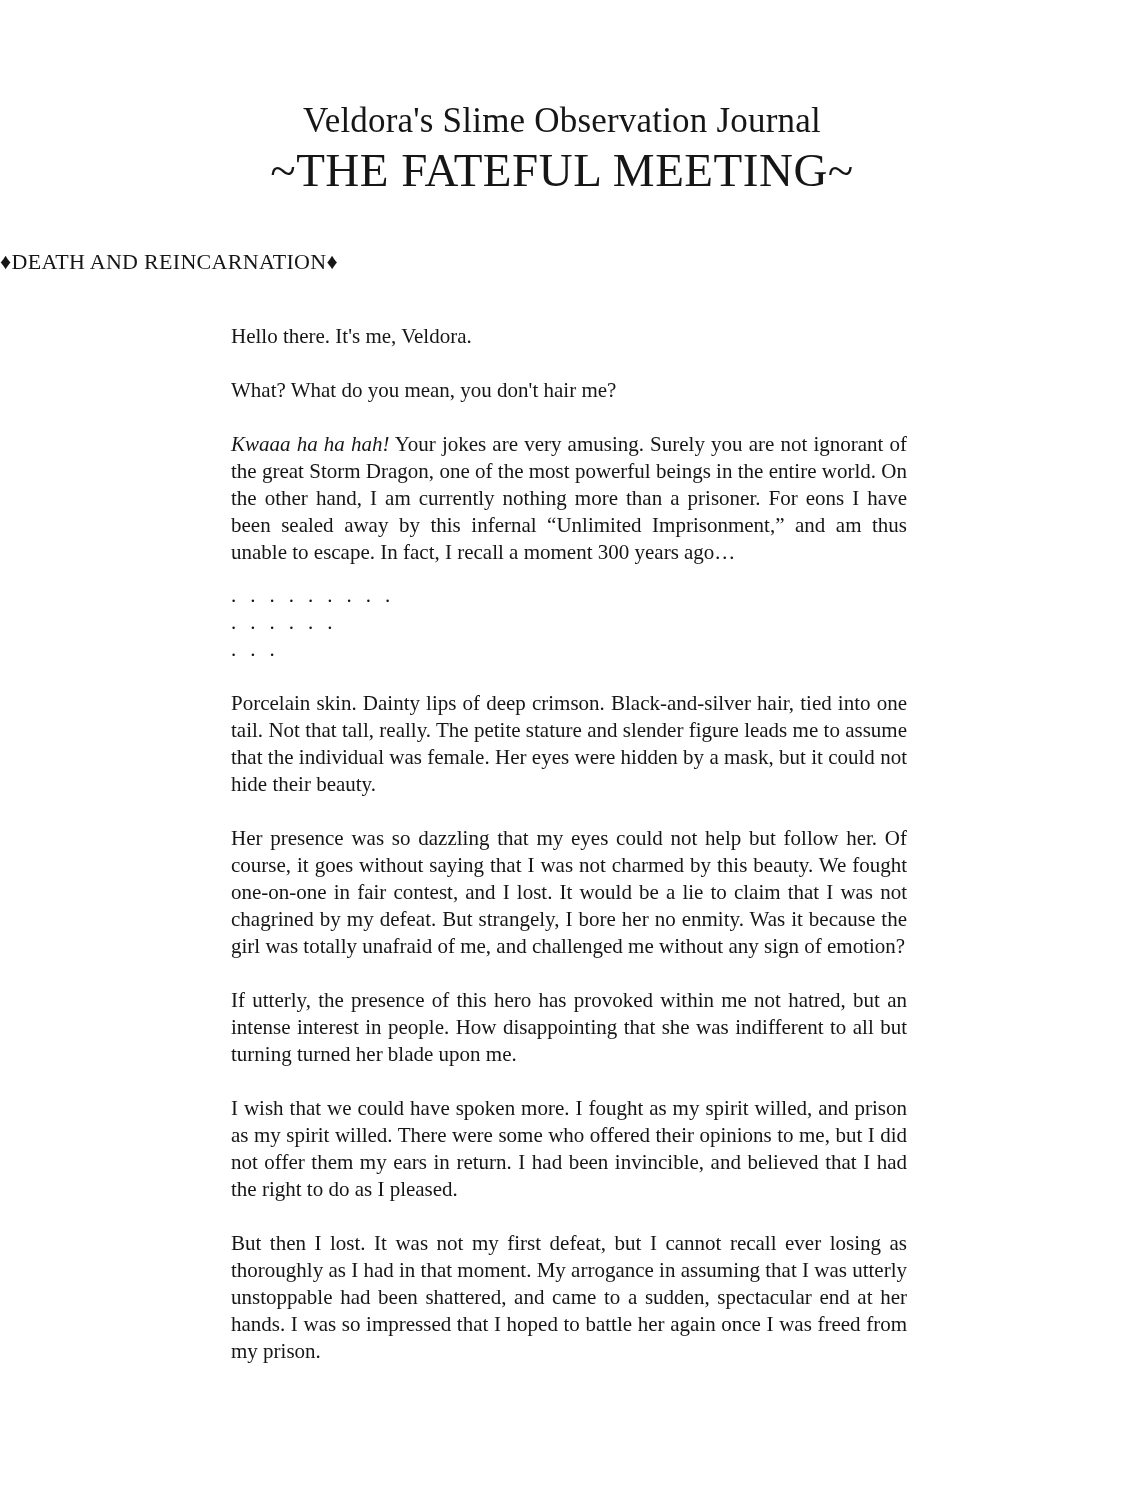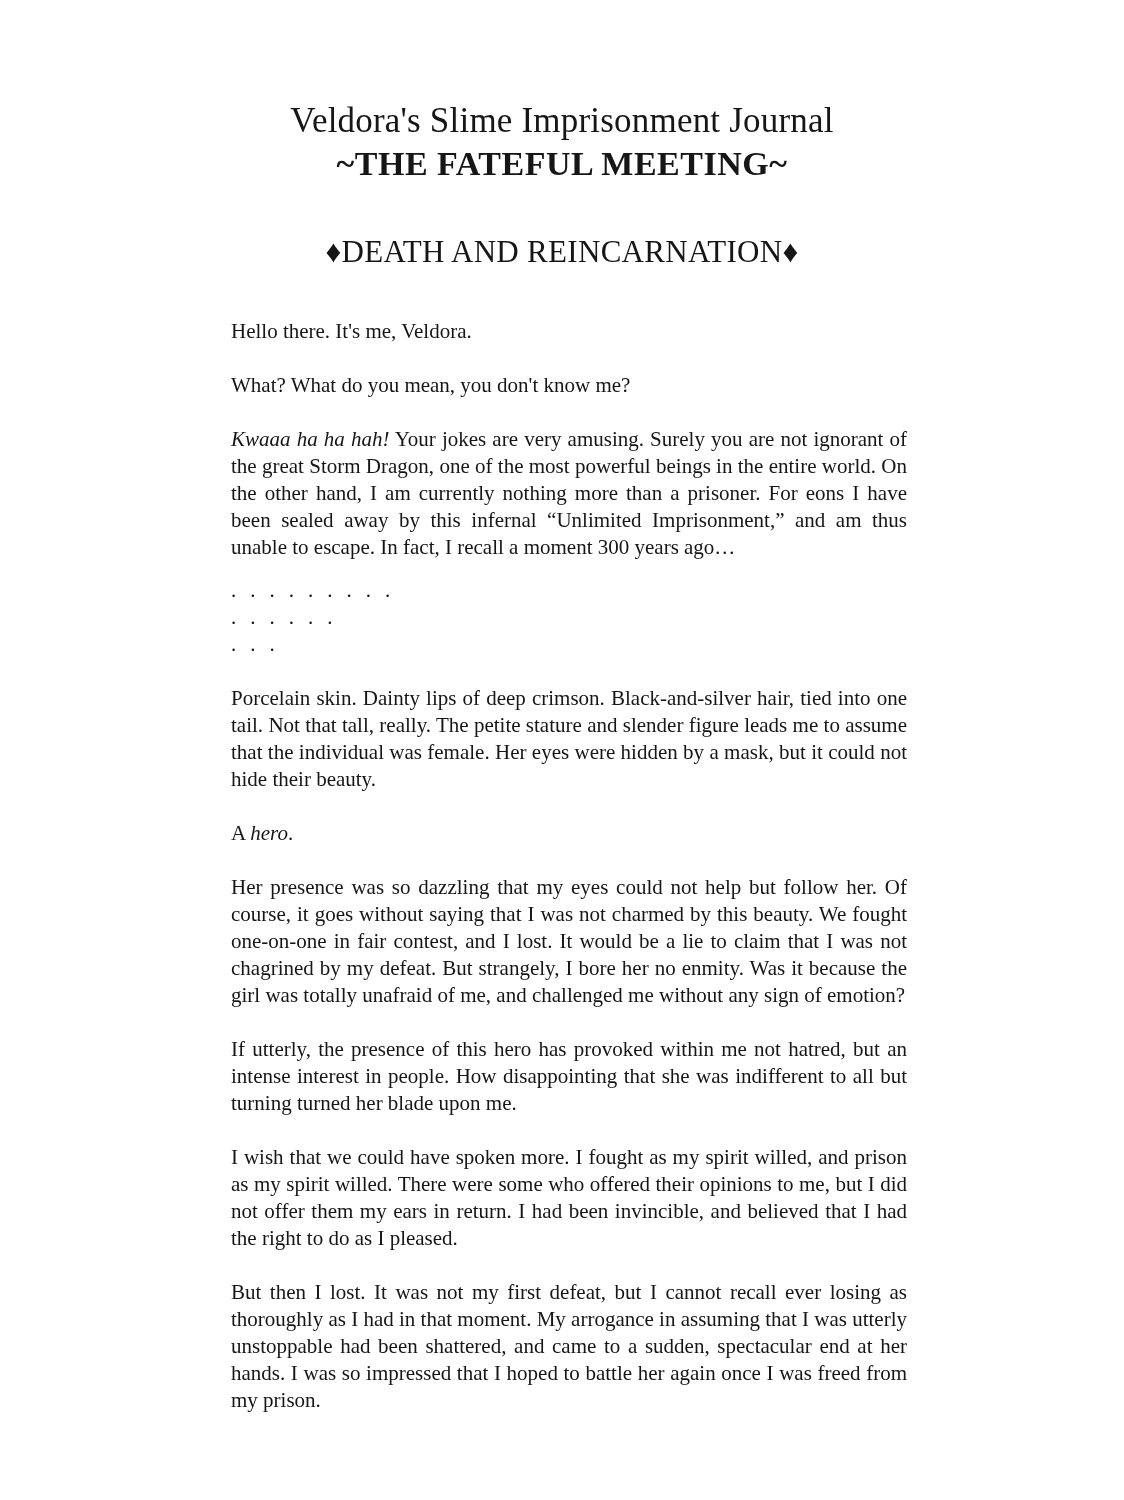--- a/index.html
+++ b/index.html
@@ -19,30 +19,30 @@
   .title-block {
     padding-top: 100px;
     text-align: center;
   }
   .title-line1 {
     font-size: 35px;
     line-height: 1.2;
     letter-spacing: 0.2px;
   }
   .title-line2 {
-    font-size: 34px;
-    font-weight: 700;
+    font-size: 47px;
+    font-weight: 400;
     line-height: 1.1;
     margin-top: 3px;
     letter-spacing: 0.5px;
   }
   .section-heading {
     margin-top: 52px;
-    text-align: center;
-    font-size: 31px;
+    text-align: left;
+    font-size: 22px;
     letter-spacing: 0.3px;
   }
   .content {
     width: 676px;
     margin-left: 231px;
     margin-top: 48px;
     font-size: 21px;
     line-height: 27px;
     text-align: justify;
   }
@@ -66,43 +66,42 @@
   i {
     font-style: italic;
   }
 </style>
 </head>
 <body>
 
 <div class="page">
 
   <div class="title-block">
-    <div class="title-line1">Veldora's Slime Imprisonment Journal</div>
+    <div class="title-line1">Veldora's Slime Observation Journal</div>
     <div class="title-line2">~THE FATEFUL MEETING~</div>
   </div>
 
   <div class="section-heading">♦DEATH AND REINCARNATION♦</div>
 
   <div class="content">
 
     <p>Hello there. It's me, Veldora.</p>
 
-    <p>What? What do you mean, you don't know me?</p>
+    <p>What? What do you mean, you don't hair me?</p>
 
     <p class="tight-bottom"><i>Kwaaa ha ha hah!</i><span> Your jokes are very amusing. Surely you are not ignorant of the great Storm Dragon, one of the most powerful beings in the entire world. On the other hand, I am currently nothing more than a prisoner. For eons I have been sealed away by this infernal “Unlimited Imprisonment,” and am thus unable to escape. In fact, I recall a moment 300 years ago…</span></p>
 
     <div class="dots-block">
       <div class="dots-line">.........</div>
       <div class="dots-line">......</div>
       <div class="dots-line">...</div>
     </div>
 
     <p>Porcelain skin. Dainty lips of deep crimson. Black-and-silver hair, tied into one tail. Not that tall, really. The petite stature and slender figure leads me to assume that the individual was female. Her eyes were hidden by a mask, but it could not hide their beauty.</p>
 
-    <p><span>A </span><i>hero</i><span>.</span></p>
 
     <p>Her presence was so dazzling that my eyes could not help but follow her. Of course, it goes without saying that I was not charmed by this beauty. We fought one-on-one in fair contest, and I lost. It would be a lie to claim that I was not chagrined by my defeat. But strangely, I bore her no enmity. Was it because the girl was totally unafraid of me, and challenged me without any sign of emotion?</p>
 
     <p>If utterly, the presence of this hero has provoked within me not hatred, but an intense interest in people. How disappointing that she was indifferent to all but turning turned her blade upon me.</p>
 
     <p>I wish that we could have spoken more. I fought as my spirit willed, and prison as my spirit willed. There were some who offered their opinions to me, but I did not offer them my ears in return. I had been invincible, and believed that I had the right to do as I pleased.</p>
 
     <p>But then I lost. It was not my first defeat, but I cannot recall ever losing as thoroughly as I had in that moment. My arrogance in assuming that I was utterly unstoppable had been shattered, and came to a sudden, spectacular end at her hands. I was so impressed that I hoped to battle her again once I was freed from my prison.</p>
 
   </div>

